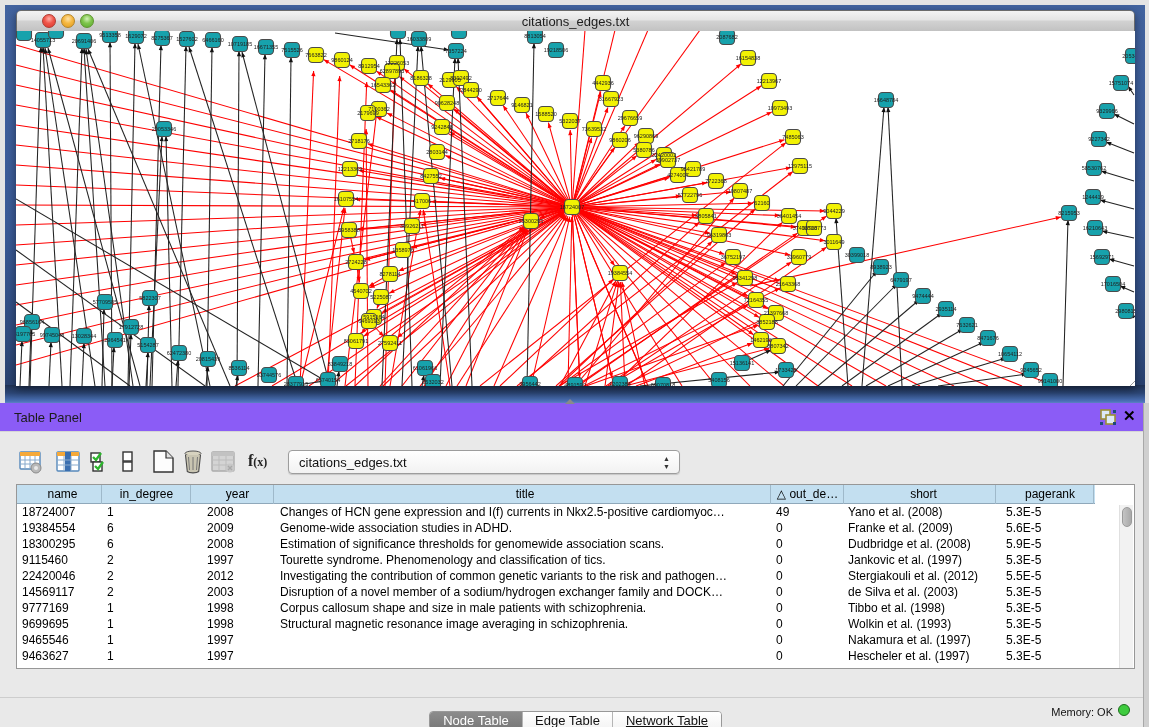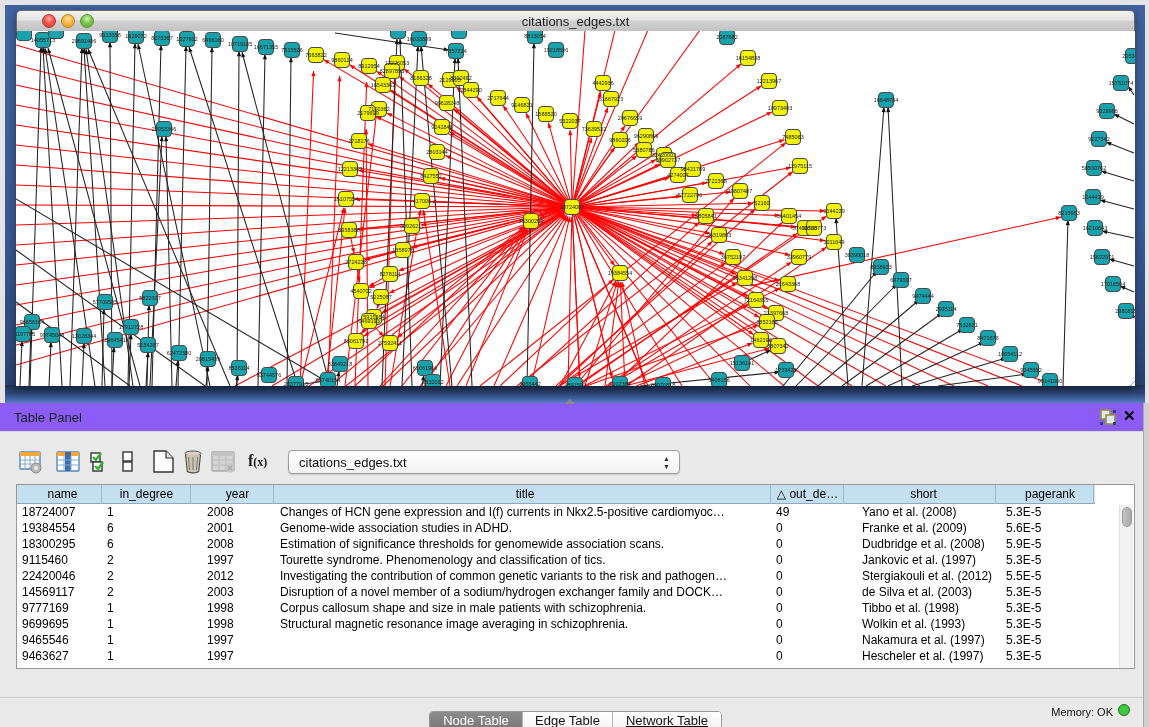--- a/index.html
+++ b/index.html
@@ -25,21 +25,21 @@
 #combo{position:absolute;left:288px;top:47px;width:392px;height:24px;background:linear-gradient(180deg,#ffffff,#f2f2f2);border:1px solid #9d9d9d;border-radius:4px;box-shadow:0 1px 1px rgba(0,0,0,.15);}
 #combo .ct{position:absolute;left:10px;top:4px;font-size:13px;color:#111;}
 #combo .sp{position:absolute;right:9px;top:4px;font-size:7px;color:#333;line-height:8px;text-align:center;}
 #tablewrap{position:absolute;left:16px;top:81px;width:1119px;height:185px;background:#fff;border:1px solid #979797;}
 #thead{position:absolute;left:0;top:0;height:19px;width:1078px;background:#c3dff0;border-bottom:1px solid #8fa8ba;}
 .th{position:absolute;top:0;height:19px;font-size:12px;color:#000;text-align:center;line-height:19px;border-right:1px solid #9fb9ca;}
 #tbody{position:absolute;left:0;top:20px;width:1103px;}
 .tr{position:relative;height:16px;font-size:12px;color:#000;white-space:nowrap;}
 .tr div{position:absolute;top:0;height:16px;line-height:15px;overflow:hidden;}
 .c0{left:5px;width:80px;} .c1{left:90px;width:95px;} .c2{left:190px;width:70px;}
-.c3{left:263px;width:492px;} .c4{left:759px;width:70px;} .c5{left:831px;width:153px;margin-left:14px;}
+.c3{left:263px;width:492px;} .c4{left:759px;width:70px;} .c5{left:831px;width:153px;}
 .c6{left:989px;width:100px;}
 #vsb{position:absolute;right:1px;top:20px;width:14px;height:163px;background:#f2f2f2;border-left:1px solid #e0e0e0;}
 #vsb .th2{position:absolute;left:1.5px;top:2px;width:10px;height:20px;background:linear-gradient(90deg,#c4c4c4,#a9a9a9);border:1px solid #9a9a9a;border-radius:6px;}
 #tabs{position:absolute;left:429px;top:272px;height:19px;display:flex;border:1px solid #989898;border-radius:4px;overflow:hidden;background:#fff;margin-top:36px;}
 .tab{height:19px;line-height:18px;font-size:13px;text-align:center;color:#111;background:linear-gradient(180deg,#ffffff,#f2f2f2);}
 .tab.sel{background:linear-gradient(180deg,#8c8c8c,#767676);color:#fff;}
 .tab+.tab{border-left:1px solid #b5b5b5;}
 #status{position:absolute;left:0;top:294px;width:100%;height:30px;border-top:1px solid #cdcdcd;}
 #status .mem{position:absolute;right:30px;top:8px;font-size:11px;color:#111;}
 #status .dot{position:absolute;right:13px;top:6px;width:12px;height:12px;border-radius:50%;background:#3ecb3e;border:1.5px solid #1e6e1e;}
@@ -866,21 +866,21 @@
             <div class="c1">1</div>
             <div class="c2">2008</div>
             <div class="c3">Changes of HCN gene expression and I(f) currents in Nkx2.5-positive cardiomyoc…</div>
             <div class="c4">49</div>
             <div class="c5">Yano et al. (2008)</div>
             <div class="c6">5.3E-5</div>
           </div>
           <div class="tr">
             <div class="c0">19384554</div>
             <div class="c1">6</div>
-            <div class="c2">2001</div>
+            <div class="c2">2009</div>
             <div class="c3">Genome-wide association studies in ADHD.</div>
             <div class="c4">0</div>
             <div class="c5">Franke et al. (2009)</div>
             <div class="c6">5.6E-5</div>
           </div>
           <div class="tr">
             <div class="c0">18300295</div>
             <div class="c1">6</div>
             <div class="c2">2008</div>
             <div class="c3">Estimation of significance thresholds for genomewide association scans.</div>

